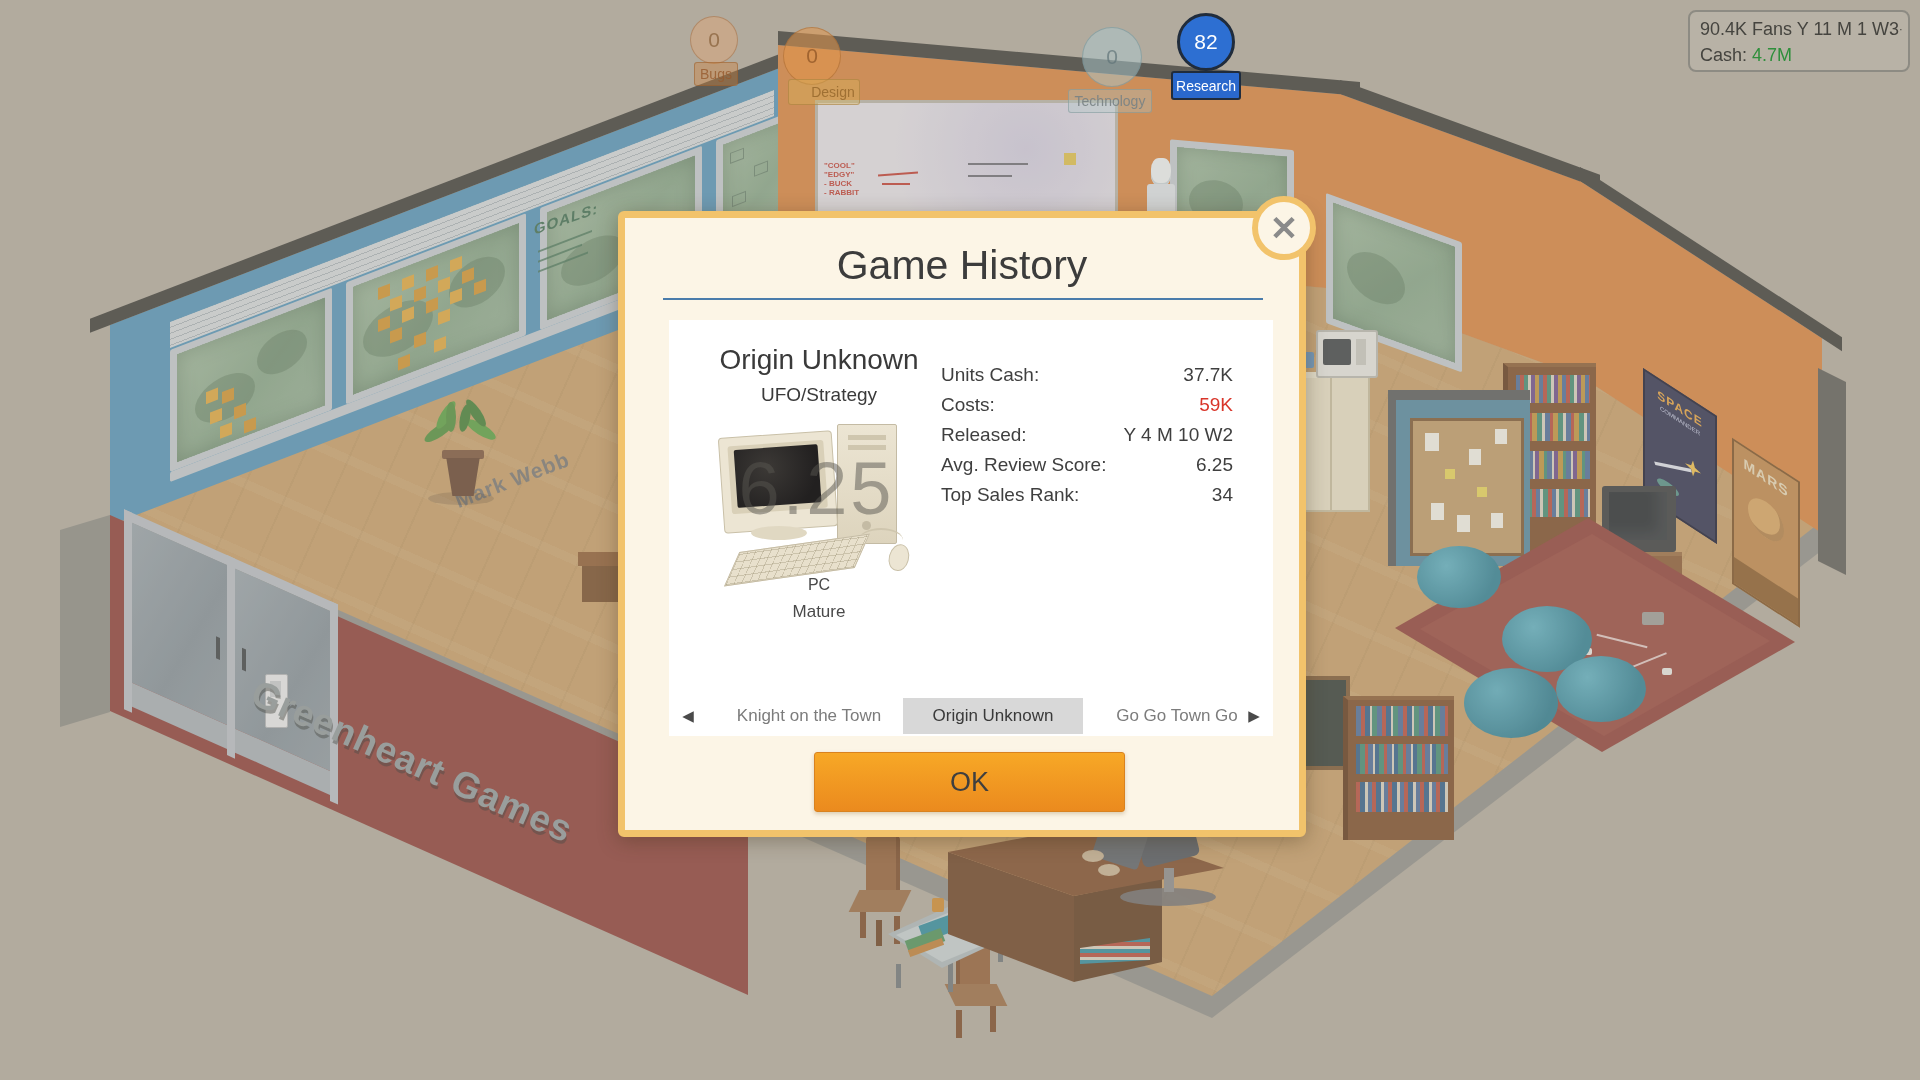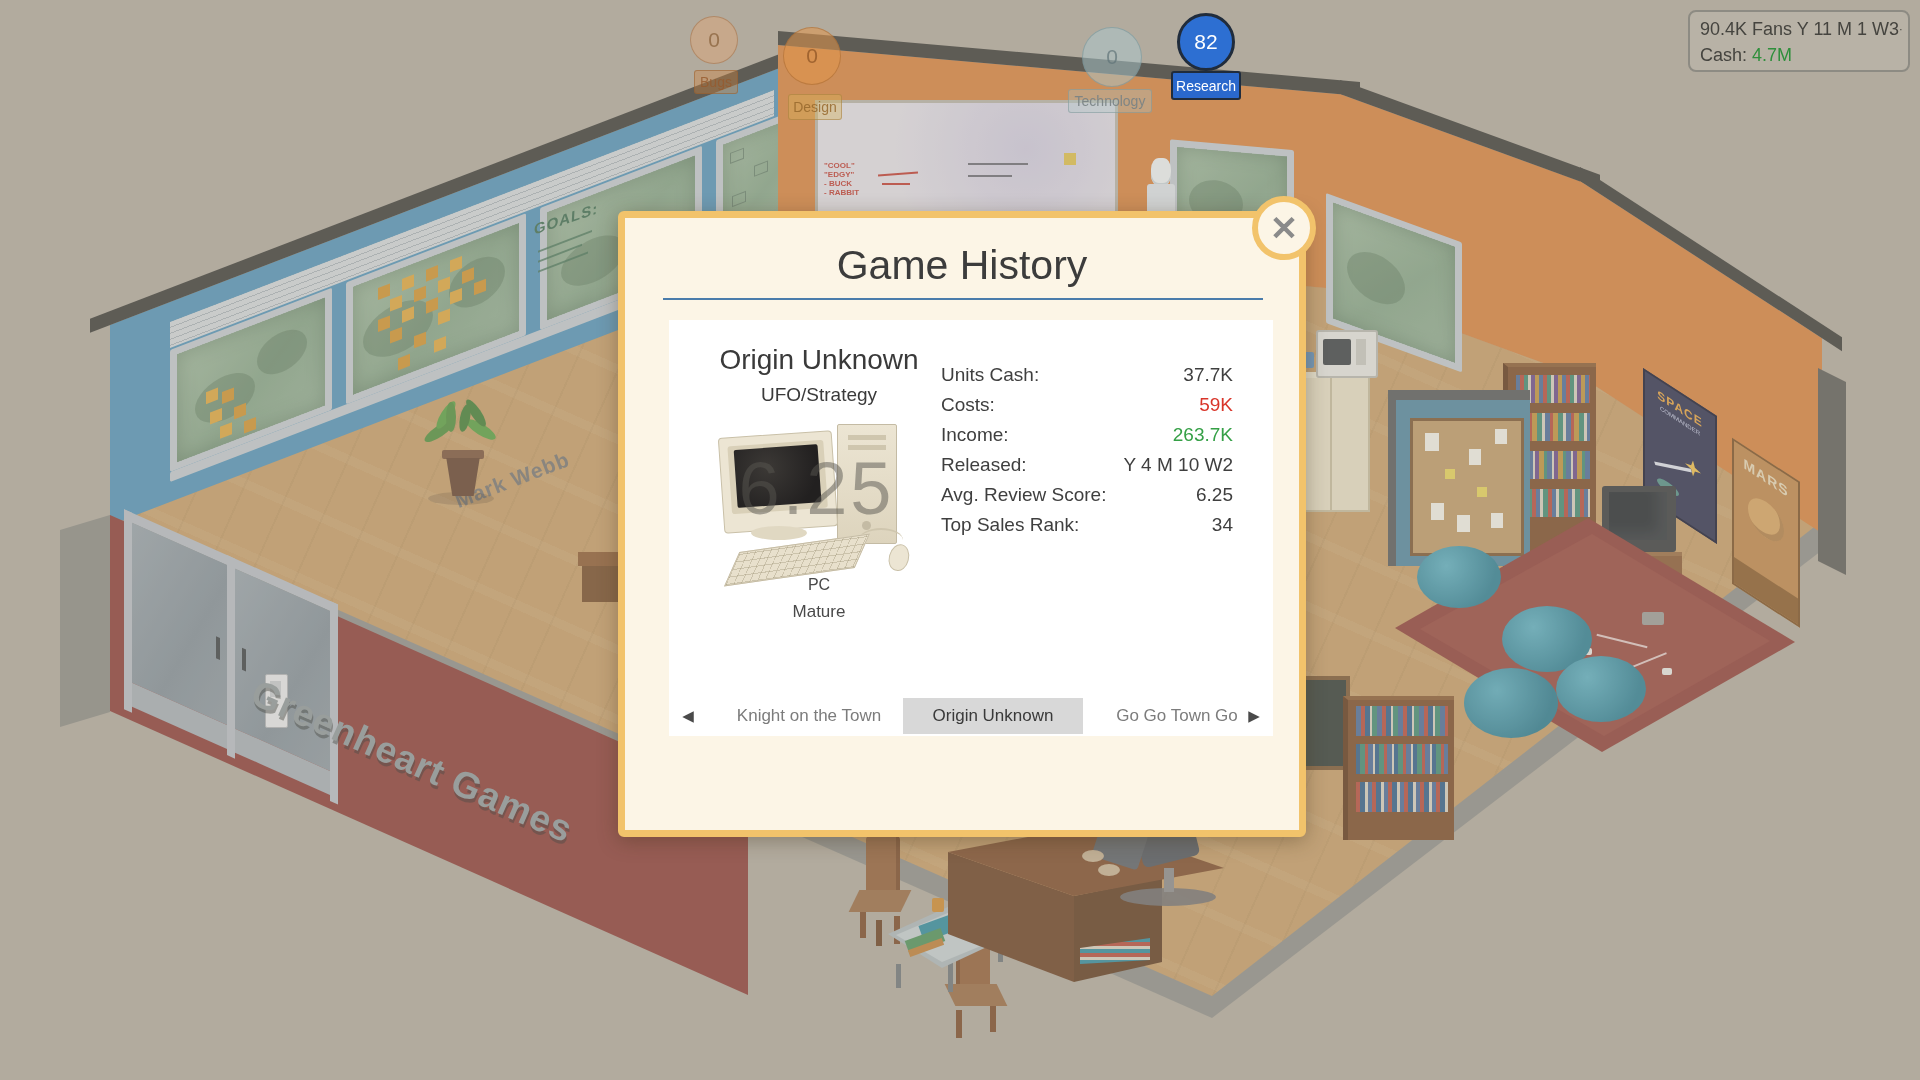--- a/index.html
+++ b/index.html
@@ -310,27 +310,27 @@
     <div class="abs" style="left:16px;top:14px;width:48px;height:38px;background:#5a5f66;transform:rotate(18deg);border-radius:4px;"></div>
     <div class="abs" style="left:2px;top:38px;width:22px;height:12px;background:#c8b292;border-radius:50%;"></div>
     <div class="abs" style="left:18px;top:52px;width:22px;height:12px;background:#c8b292;border-radius:50%;"></div>
   </div>
 
   <div id="dim"></div>
 
   <div class="bubble" style="left:690px;top:16px;width:46px;height:46px;background:rgba(220,165,120,.5);border:1px solid rgba(150,100,60,.45);color:rgba(120,80,40,.6);">
     <span>0</span>
   </div>
-  <div class="bubble-tag" style="left:694px;top:70px;width:42px;height:22px;background:rgba(205,130,60,.4);border-color:rgba(150,90,40,.5);color:rgba(150,90,45,.8);">
+  <div class="bubble-tag" style="left:694px;top:62px;width:42px;height:22px;background:rgba(205,130,60,.4);border-color:rgba(150,90,40,.5);color:rgba(150,90,45,.8);">
     <span>Bugs</span>
   </div>
   <div class="bubble" style="left:783px;top:27px;width:56px;height:56px;background:rgba(225,150,75,.55);border:1px solid rgba(160,100,45,.5);color:rgba(130,75,30,.65);">
     <span>0</span>
   </div>
-  <div class="bubble-tag" style="left:788px;top:94px;width:52px;height:24px;background:rgba(215,180,90,.4);border-color:rgba(160,120,55,.5);color:rgba(150,105,45,.85);">
+  <div class="bubble-tag" style="left:788px;top:79px;width:52px;height:24px;background:rgba(215,180,90,.4);border-color:rgba(160,120,55,.5);color:rgba(150,105,45,.85);padding-left:18px;">
     <span>Design</span>
   </div>
   <div class="bubble" style="left:1082px;top:27px;width:58px;height:58px;background:rgba(170,200,205,.5);border:1px solid rgba(110,140,145,.5);color:rgba(95,115,120,.7);">
     <span>0</span>
   </div>
   <div class="bubble-tag" style="left:1068px;top:89px;width:82px;height:22px;background:rgba(175,200,200,.35);border-color:rgba(120,145,148,.5);color:rgba(120,130,132,.9);text-align:center;">
     <span>Technology</span>
   </div>
   <div id="info-box">
     <div><span>90.4K Fans Y 11 M 1 W3</span><span class="sup-dot">·</span></div>
@@ -373,24 +373,20 @@
       <div id="stats">
         <div class="stat-row">
           <span class="stat-label">Units Cash:</span>
           <span class="stat-value">37.7K</span>
           </div>
         <div class="stat-row">
           <span class="stat-label">Costs:</span>
           <span class="stat-value v-red">59K</span>
           </div>
         <div class="stat-row">
-          <span class="stat-label">Income:</span>
-          <span class="stat-value v-green">263.7K</span>
-          </div>
-        <div class="stat-row">
           <span class="stat-label">Released:</span>
           <span class="stat-value">Y 4 M 10 W2</span>
           </div>
         <div class="stat-row">
           <span class="stat-label">Avg. Review Score:</span>
           <span class="stat-value">6.25</span>
           </div>
         <div class="stat-row">
           <span class="stat-label">Top Sales Rank:</span>
           <span class="stat-value">34</span>
@@ -398,18 +394,19 @@
       </div>
 
       <div id="nav-row">
         <div class="nav-arrow" style="left:6px;">◀</div>
         <div class="nav-item" style="left:56px;width:168px;">Knight on the Town</div>
         <div class="nav-item selected" style="left:234px;width:180px;">Origin Unknown</div>
         <div class="nav-item" style="left:428px;width:160px;">Go Go Town Go</div>
         <div class="nav-arrow" style="left:572px;">▶</div>
       </div>
     </div>
+    <div id="ok-btn">OK</div>
   </div>
   <div id="close-btn">
     <span>✕</span>
   </div>
 
 </div>
 
 </body></html>

